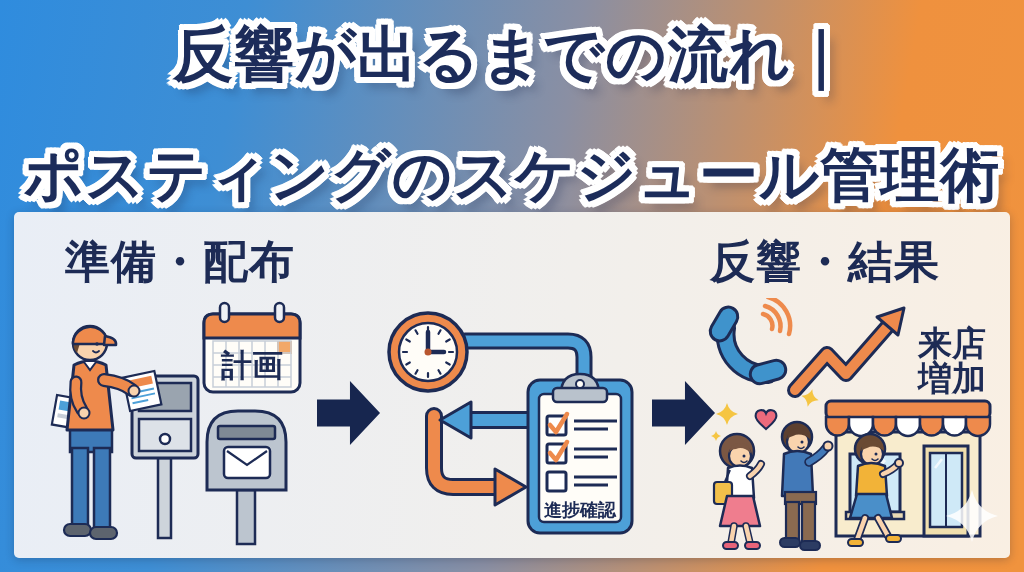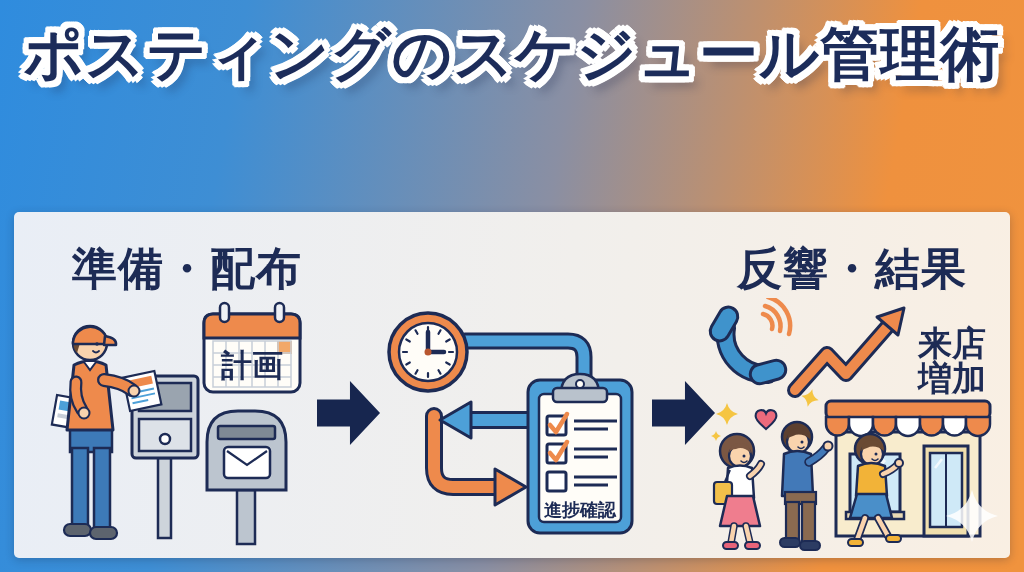--- a/index.html
+++ b/index.html
@@ -6,53 +6,54 @@
   .poster{
     position:relative;width:1024px;height:572px;overflow:hidden;
     font-family:"Liberation Sans","DejaVu Sans",sans-serif;
     background:linear-gradient(100deg,#2f8cde 0%,#3e8ed4 22%,#8a8fa3 52%,#ef913e 82%,#f0933e 100%);
   }
   .title{
     position:absolute;top:16px;left:0;width:100%;text-align:center;
     color:#1c2c5a;font-weight:900;line-height:1.3;letter-spacing:1px;
   }
   .title .t1{display:block;font-size:60px;}
-  .title .t2{display:block;font-size:59px;}
+  .title .t2{display:block;font-size:59px;margin-top:43px;}
   .title span{
     text-shadow:
       -5px -5px 0 #fff, 5px -5px 0 #fff, -5px 5px 0 #fff, 5px 5px 0 #fff,
       -6px 0 0 #fff, 6px 0 0 #fff, 0 -6px 0 #fff, 0 6px 0 #fff,
       -4px -6px 0 #fff, 4px 6px 0 #fff, -6px 4px 0 #fff, 6px -4px 0 #fff,
       4px -6px 0 #fff, -4px 6px 0 #fff,
       8px 10px 10px rgba(25,35,70,.35);
   }
   .card{
     position:absolute;left:14px;top:212px;width:996px;height:346px;border-radius:5px;
     background:linear-gradient(95deg,#e9eef6 0%,#f1efec 55%,#f9efe3 100%);
     box-shadow:0 2px 8px rgba(20,30,60,.25);
   }
   .step-header{
-    position:absolute;top:20px;margin:7px;height:56px;width:300px;
+    position:absolute;top:20px;margin:0;height:56px;width:300px;
     text-align:center;font-size:45px;font-weight:900;color:#1d2b55;letter-spacing:1px;
   }
-  .s1{left:16px;} .s2{left:341px;} .s3{left:681px;}
+  .s1{left:16px;} .s2{left:341px;} .s3{left:661px;}
   .illus{position:absolute;}
   .illus1{left:16px;top:86px;}
   .illus2{left:371px;top:86px;}
   .illus3{left:686px;top:86px;}
   .flow-arrow{position:absolute;top:166px;}
   .a1{left:303px;} .a2{left:638px;}
   svg text{font-family:"Liberation Sans","DejaVu Sans",sans-serif;}
 </style>
 </head>
 <body>
 
 <div class="poster">
 
   <div class="title">
+    <span class="t1">反響が出るまでの流れ｜</span>
     <span class="t2">ポスティングのスケジュール管理術</span>
   </div>
 
   <div class="card">
 
     <h2 class="step-header s1">準備・配布</h2>
     <h2 class="step-header s3">反響・結果</h2>
 
     <svg class="illus illus1" width="280" height="258" viewBox="0 0 280 258">
 

